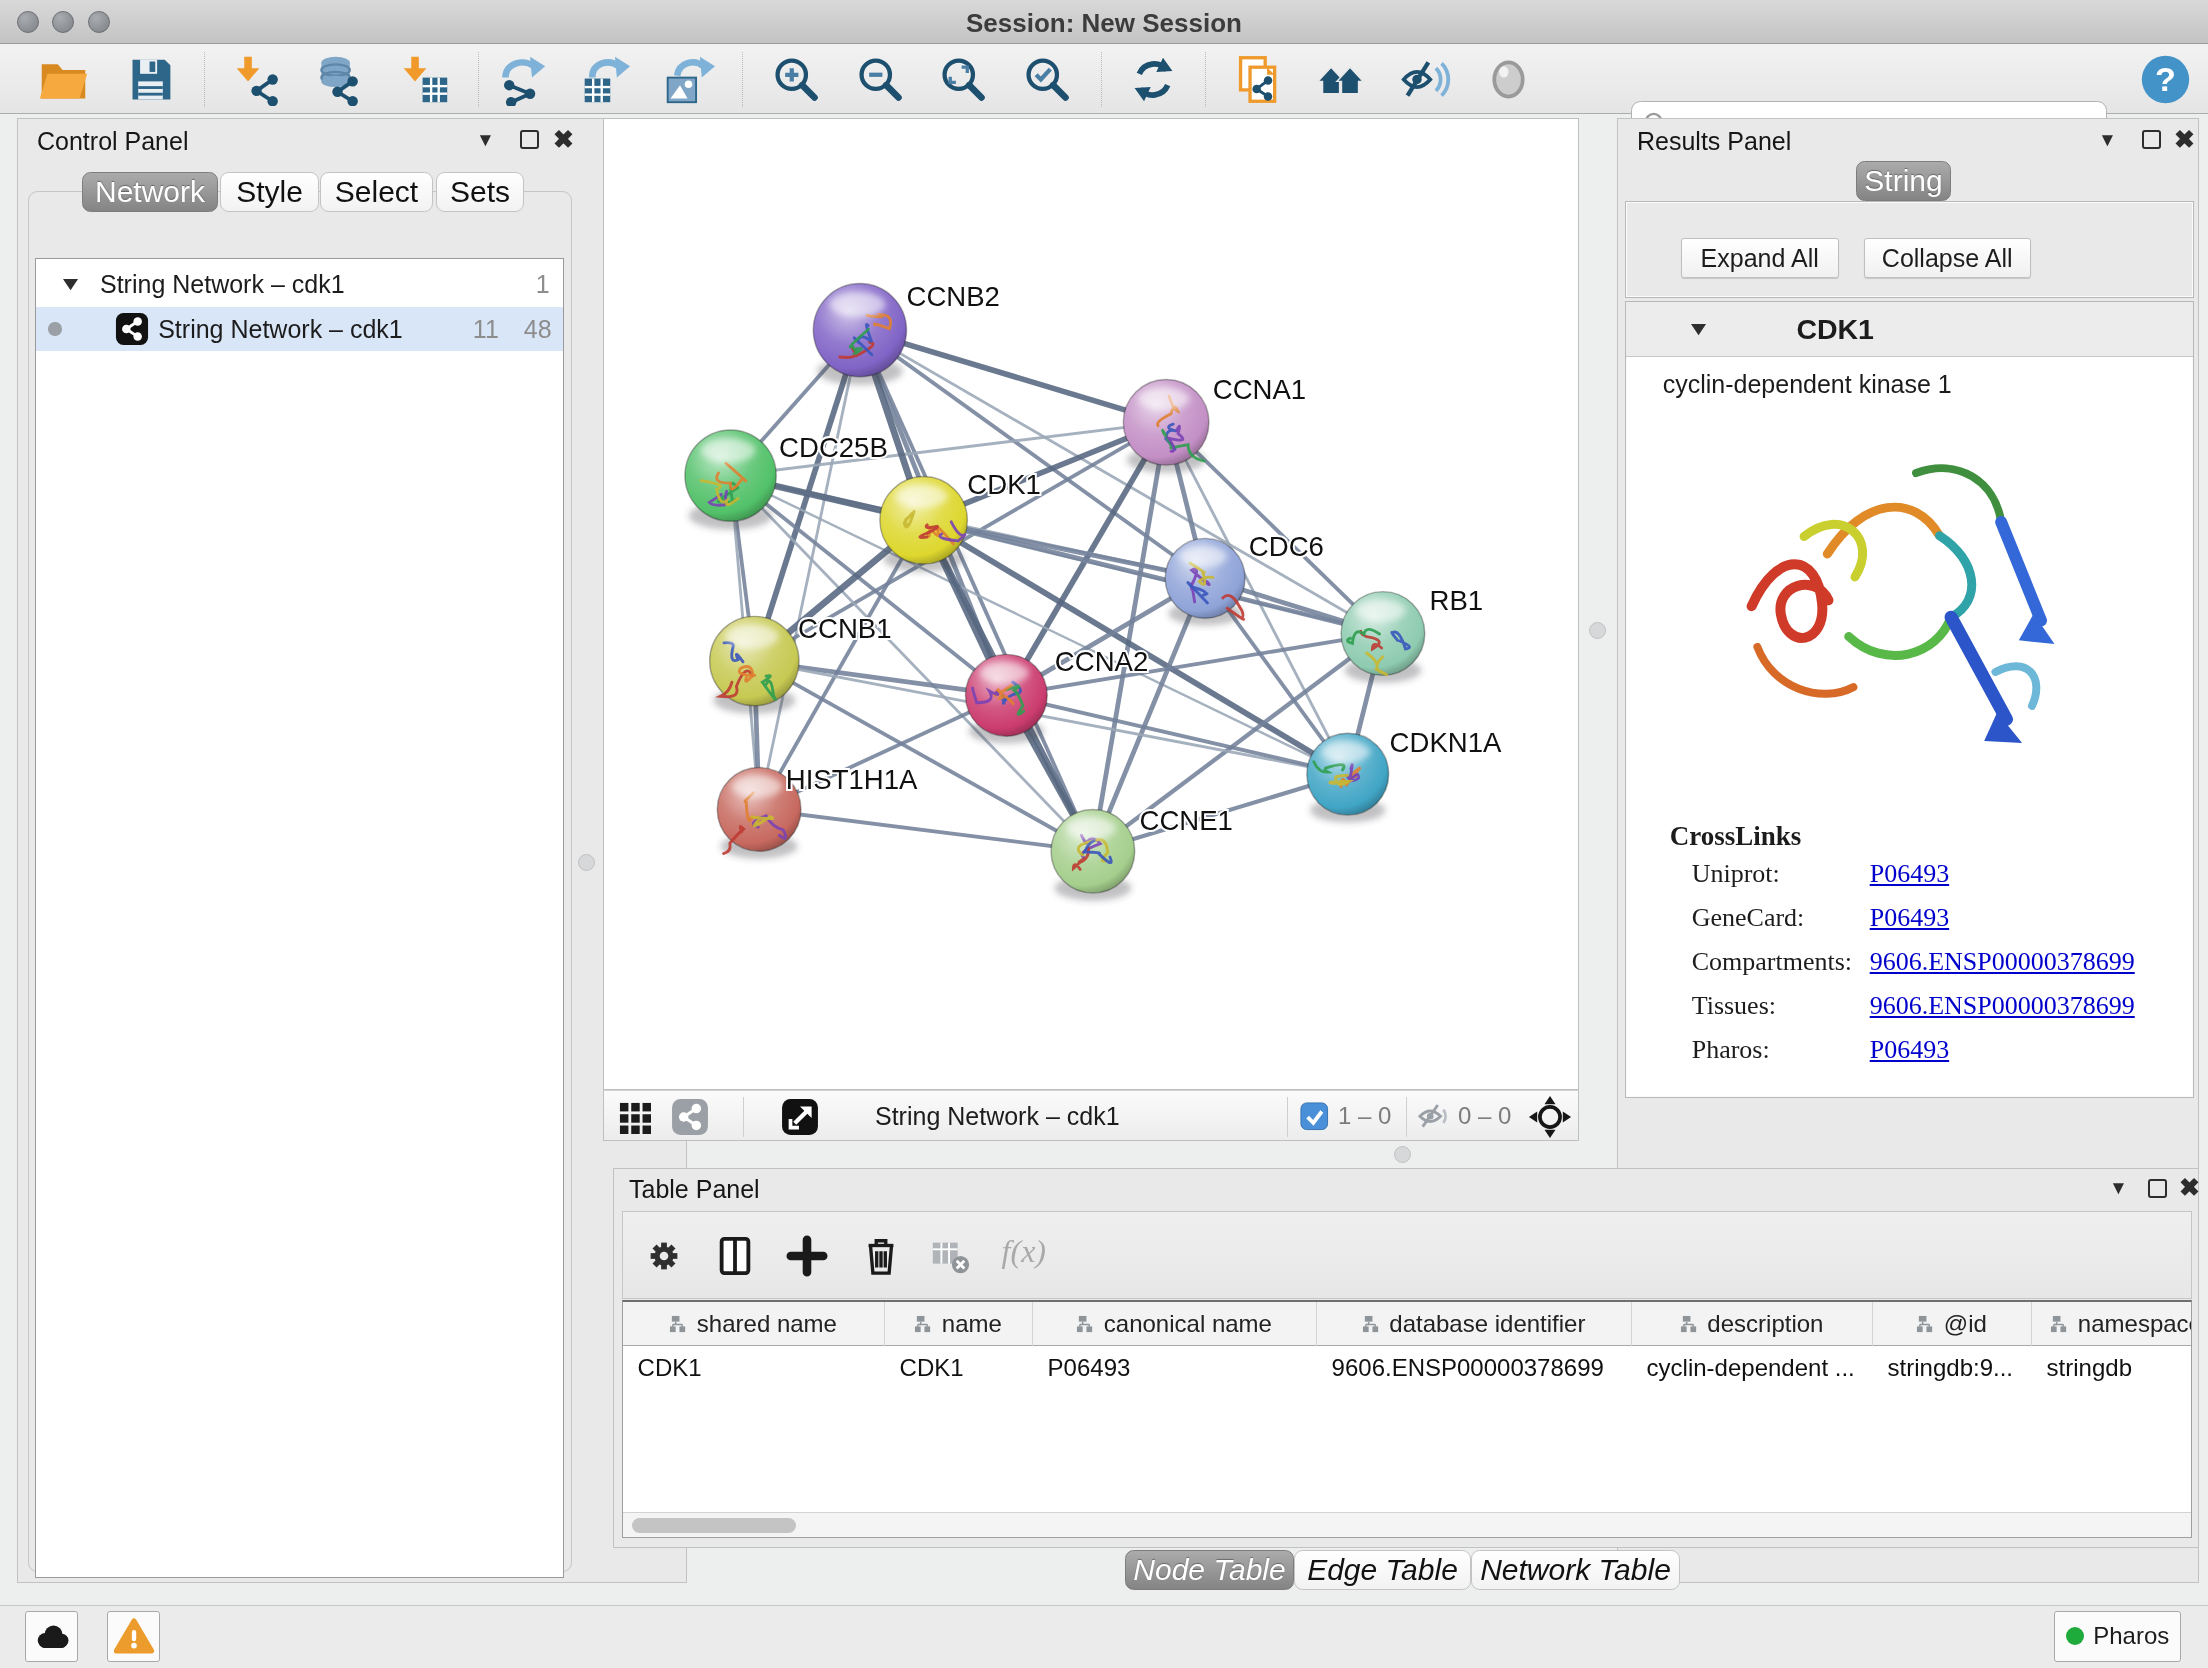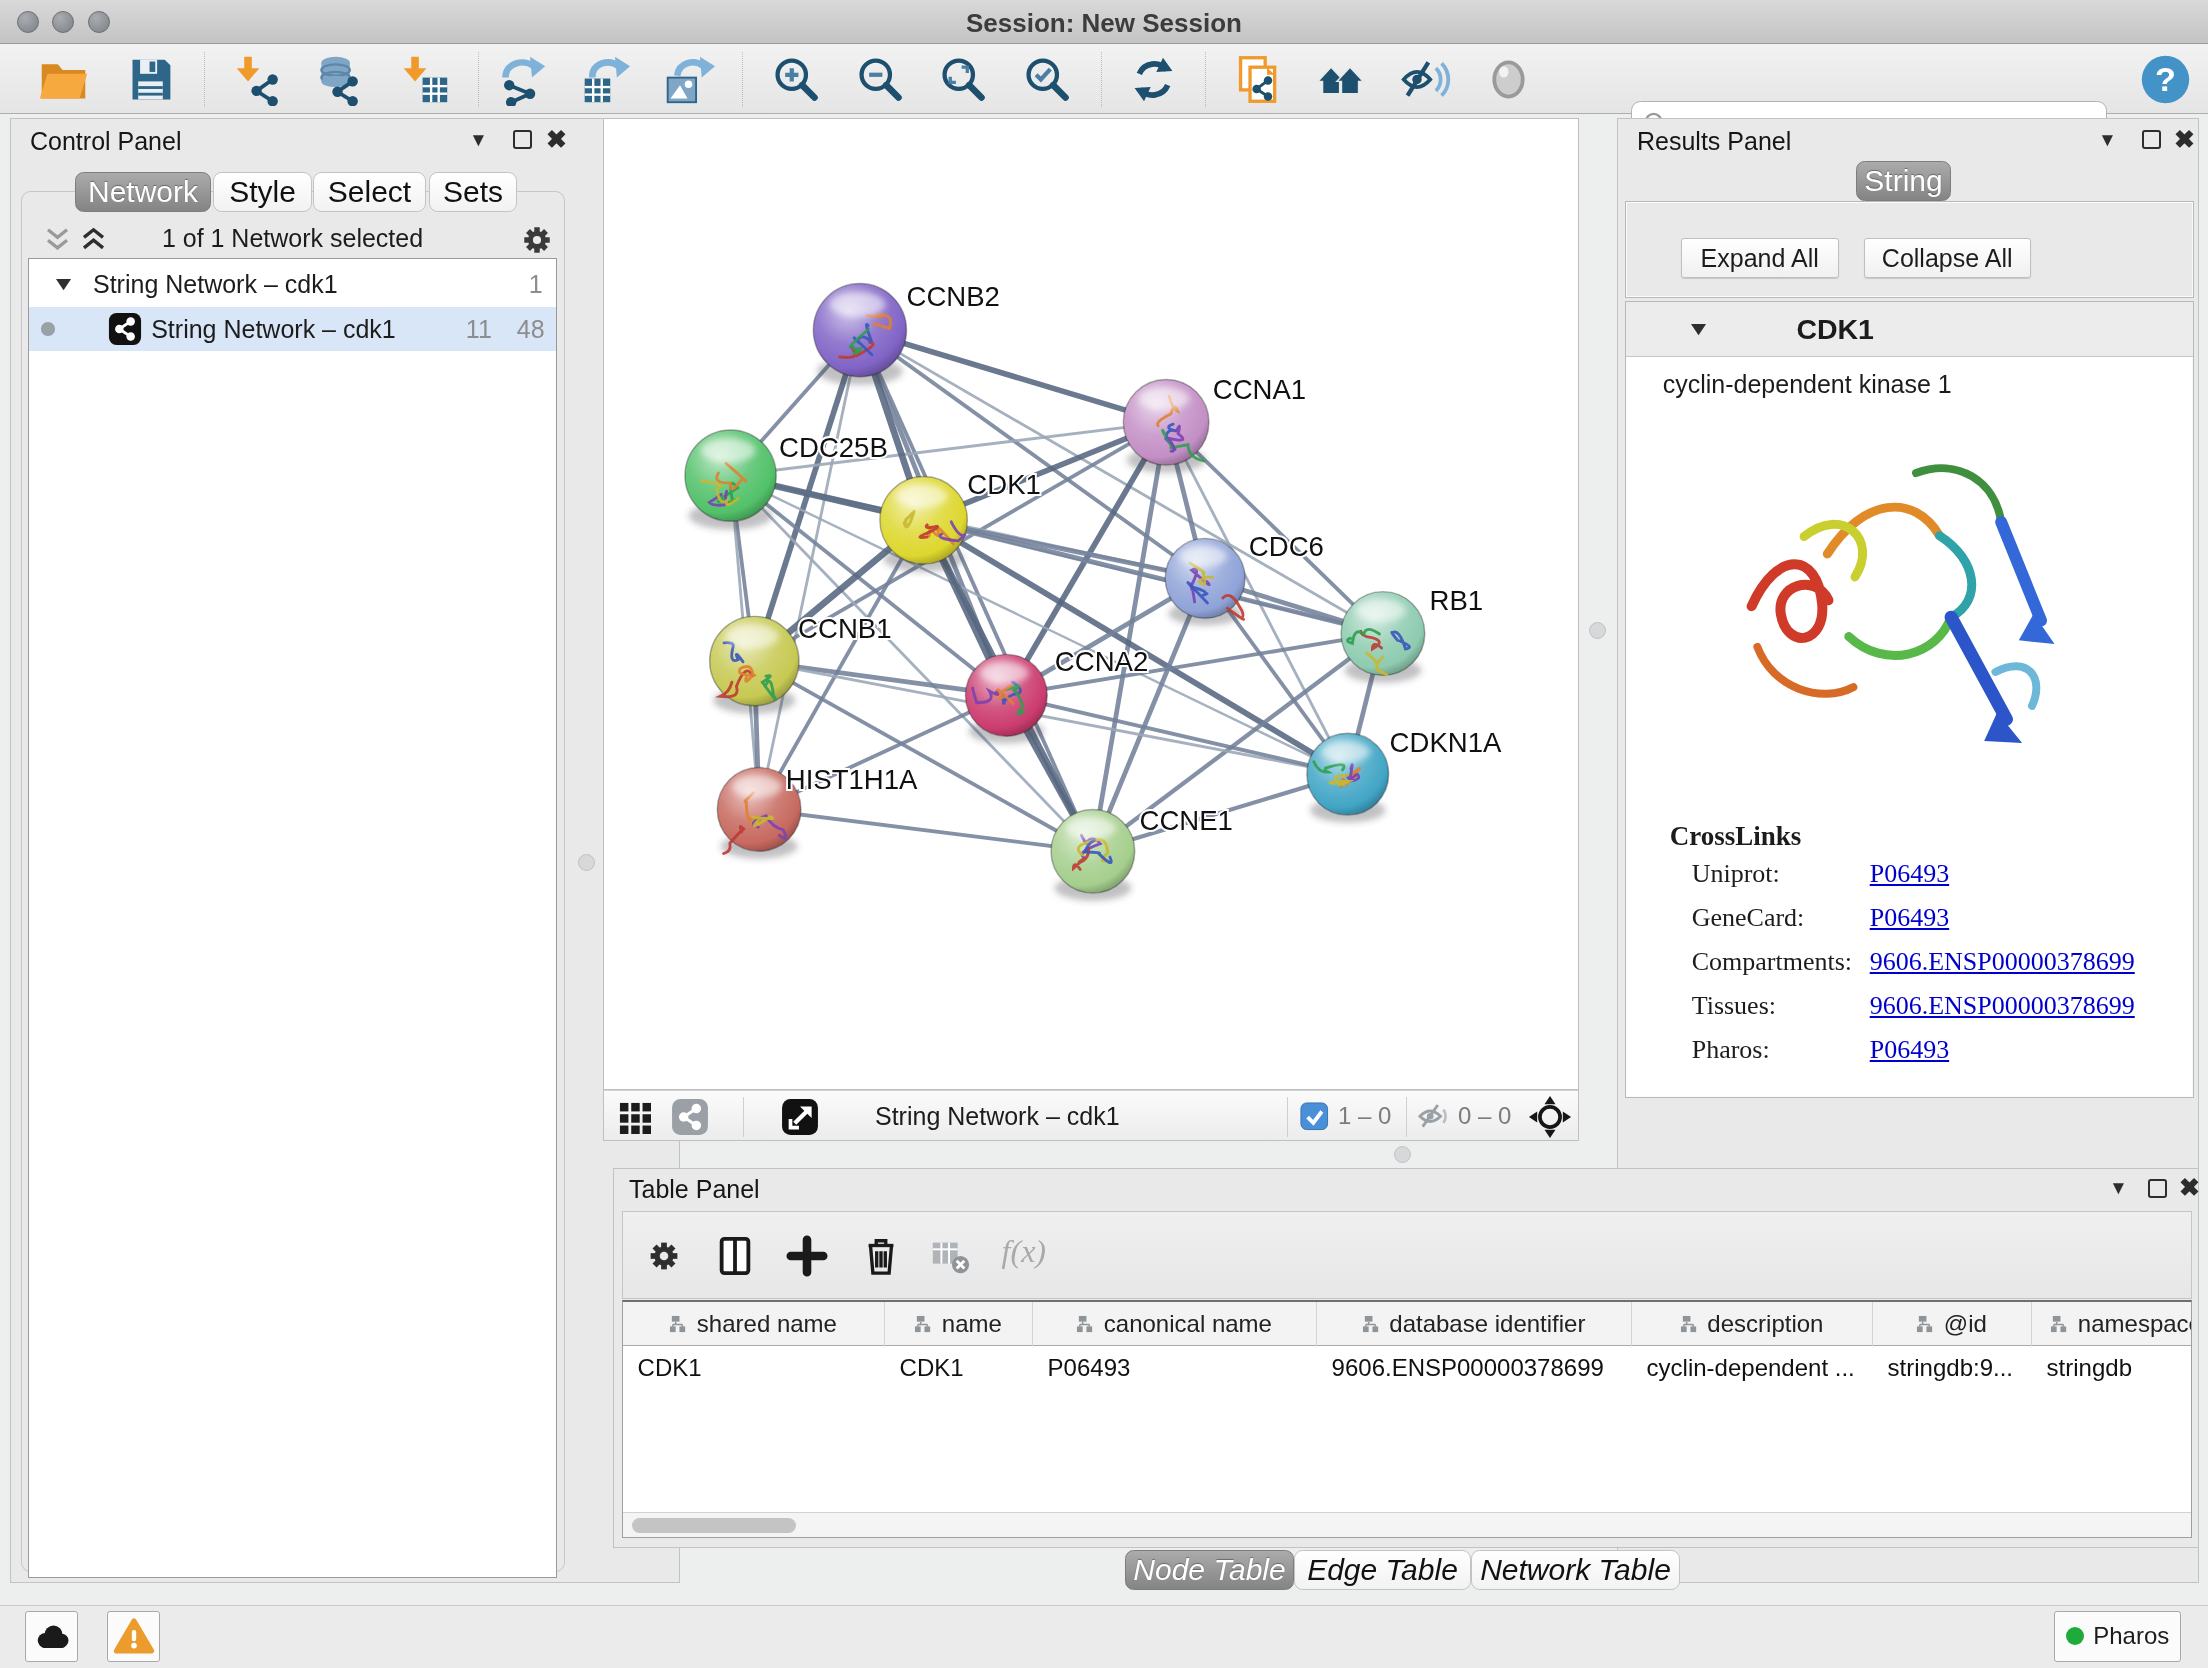--- a/index.html
+++ b/index.html
@@ -33,21 +33,21 @@
   .wicon.sq { width:19px; height:19px; border:2.4px solid #2d2d2d; border-radius:2.9px; }
   .wicon.x { font-size:25px; font-weight:bold; }
 
   .cptab, .btab { position:absolute; height:40px; border-radius:8.6px; display:flex;
     align-items:center; justify-content:center; font-size:30px;
     background:linear-gradient(#ffffff,#f2f2f2); border:1px solid #c3c3c3; color:#111; }
   .cptab.sel, .btab.sel { background:linear-gradient(#ababab,#848484); color:#fff;
     border-color:#7d7d7d; text-shadow:0 -1px 1px rgba(0,0,0,.35); }
 
   
-  #control-panel { left:10px; top:118px; width:670px; height:1465px; }
+  #control-panel { left:17px; top:118px; width:670px; height:1465px; }
   .cp-box { position:absolute; left:9.5px; top:72px; width:544px; height:1381px;
     background:#e9e9e9; border:1px solid #c6c6c6; border-radius:9.5px; }
   .cp-selrow { position:absolute; left:9.5px; top:99px; width:544px; height:40px; }
   .cp-seltext { position:absolute; left:0; top:5.7px; width:100%; text-align:center; font-size:25px; }
   .treebox { position:absolute; left:17px; top:139px; width:529px; height:1320px;
     background:#fff; border:1px solid #9a9a9a; }
   .trow { position:absolute; left:0; width:527px; height:44px; display:flex; align-items:center; }
   .trow .cnt { color:#8d8d8d; font-size:25px; }
   .trow.sel { background:#d9e6f8; }
   .tlabel { font-size:25px; }
@@ -305,39 +305,20 @@
   </div>
 </div>
 
 <div class="abs panel" id="control-panel">
   <div class="ptitle" style="left:19px;top:7.6px">Control Panel</div>
   <span class="wicon" style="left:458px;top:9.5px">▼</span>
   <span class="wicon sq" style="left:502px;top:11.4px"></span>
   <span class="wicon x" style="left:535px;top:5.7px">✖</span>
   <div class="cp-box"></div>
 
-  <div class="cp-selrow">
-    <svg width="27" height="28.5" viewBox="0 0 28 30" style="position:absolute;left:23px;top:7.6px">
-      <path d="M4 4l10 8 10-8M4 15l10 8 10-8" stroke="#9a9a9a" stroke-width="3.5" fill="none"></path>
-      </svg>
-    <svg width="27" height="28.5" viewBox="0 0 28 30" style="position:absolute;left:59px;top:7.6px">
-      <path d="M4 12L14 4l10 8M4 23l10-8 10 8" stroke="#2e2e2e" stroke-width="3.5" fill="none"></path>
-      </svg>
-    <div class="cp-seltext">1 of 1 Network selected</div>
-    <svg width="40" height="40" viewBox="0 0 44 44" style="position:absolute;left:496px;top:1.9px">
-      <g transform="translate(22,22)" fill="#3a3a3a">
-        <rect x="-3" y="-14" width="6" height="28"></rect>
-          <rect x="-3" y="-14" width="6" height="28" transform="rotate(45)"></rect>
-        <rect x="-3" y="-14" width="6" height="28" transform="rotate(90)"></rect>
-          <rect x="-3" y="-14" width="6" height="28" transform="rotate(135)"></rect>
-        <circle r="10"></circle>
-        </g>
-        <circle cx="22" cy="22" r="4.5" fill="#e9e9e9"></circle>
-      </svg>
-  </div>
   <div class="treebox">
     <div class="trow" style="top:3.8px">
       <svg width="16" height="12.4" viewBox="0 0 17 13" style="margin-left:27px">
         <polygon points="0,0 16,0 8,12" fill="#2e2e2e"></polygon>
         </svg>
       <span class="tlabel" style="margin-left:21px">String Network – cdk1</span>
       <span class="cnt" style="margin-left:auto;margin-right:13.3px">1</span>
     </div>
     <div class="trow sel" style="top:48px">
       <span style="margin-left:12.4px;width:13.3px;height:13.3px;border-radius:50%;background:#9aa0a6;display:inline-block"></span>

